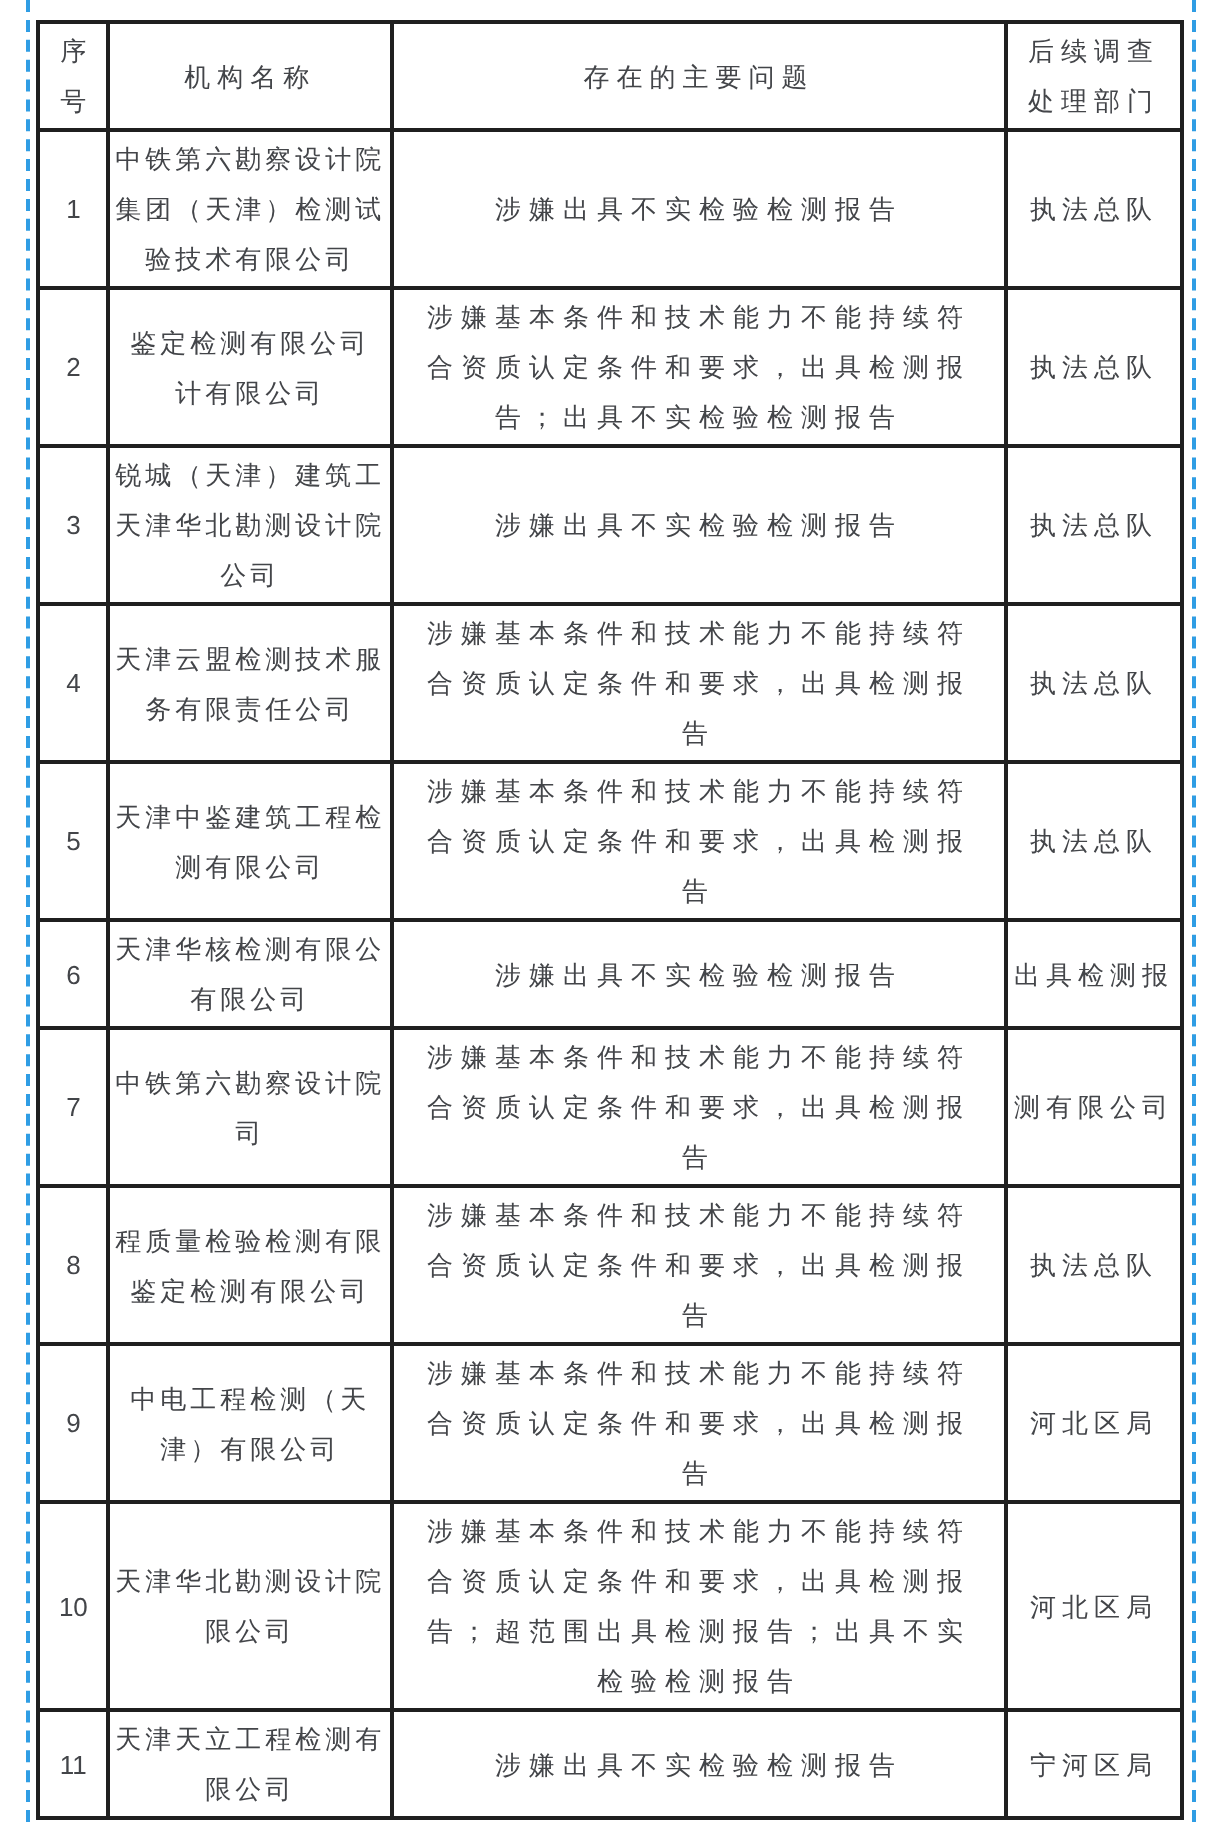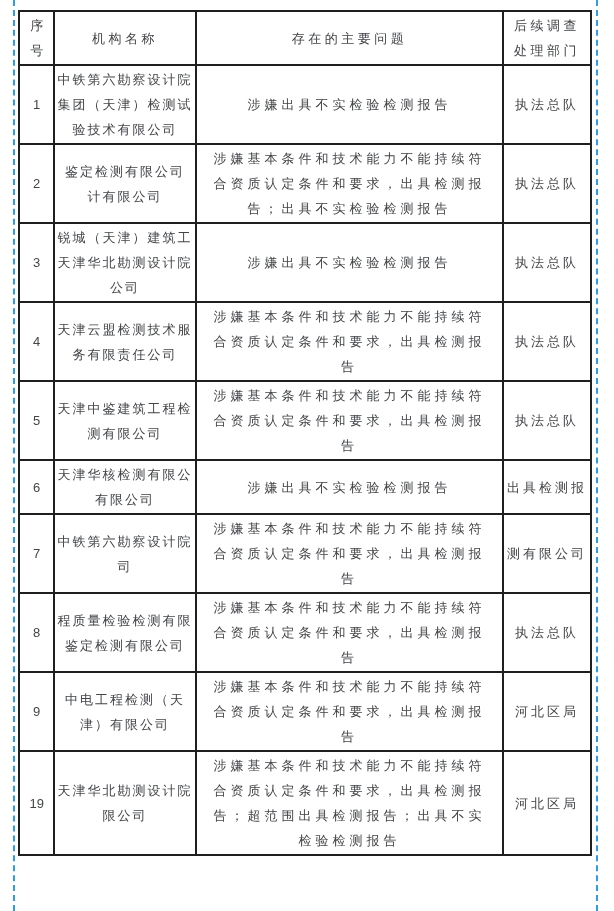--- a/index.html
+++ b/index.html
@@ -153,23 +153,30 @@
     <tr>
       <td class="c-seq">9</td>
       <td class="c-org">中电工程检测（天
 津）有限公司</td>
       <td class="c-prob">涉嫌基本条件和技术能力不能持续符
 合资质认定条件和要求，出具检测报
 告</td>
       <td class="c-dept">河北区局</td>
     </tr>
     <tr>
-      <td class="c-seq">19</td>
+      <td class="c-seq">10</td>
       <td class="c-org">天津华北勘测设计院
 限公司</td>
       <td class="c-prob">涉嫌基本条件和技术能力不能持续符
 合资质认定条件和要求，出具检测报
 告；超范围出具检测报告；出具不实
 检验检测报告</td>
       <td class="c-dept">河北区局</td>
     </tr>
+    <tr>
+      <td class="c-seq">11</td>
+      <td class="c-org">天津天立工程检测有
+限公司</td>
+      <td class="c-prob">涉嫌出具不实检验检测报告</td>
+      <td class="c-dept">宁河区局</td>
+    </tr>
   </tbody>
 </table>
 
 </body></html>

